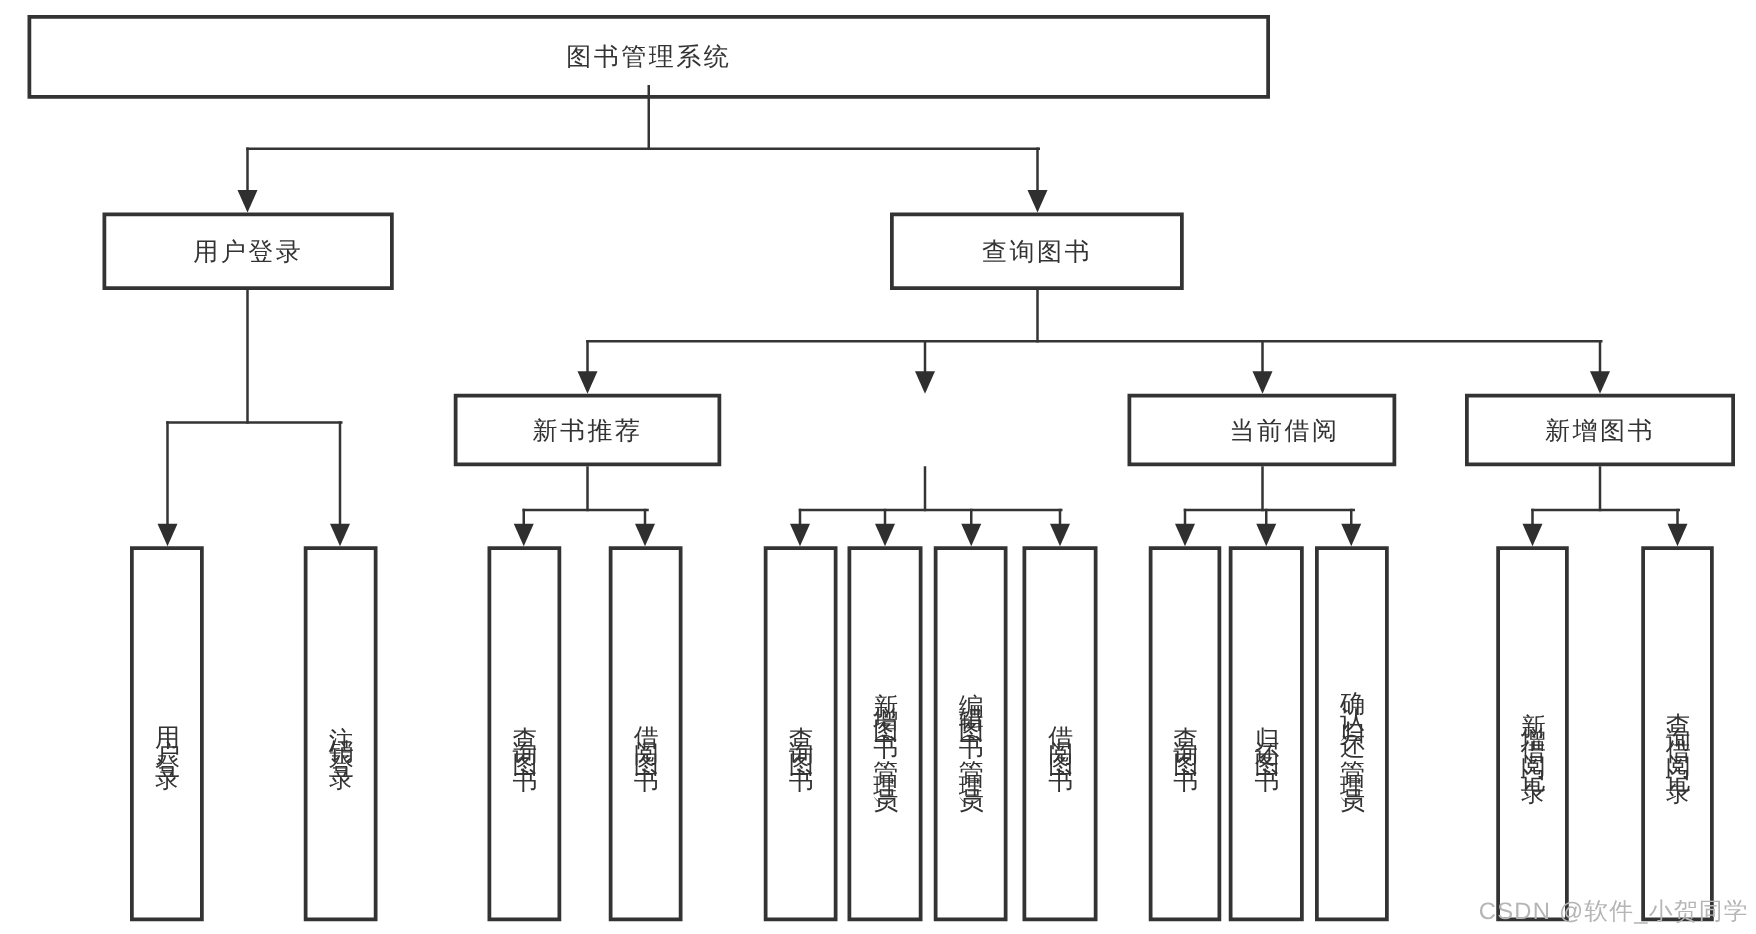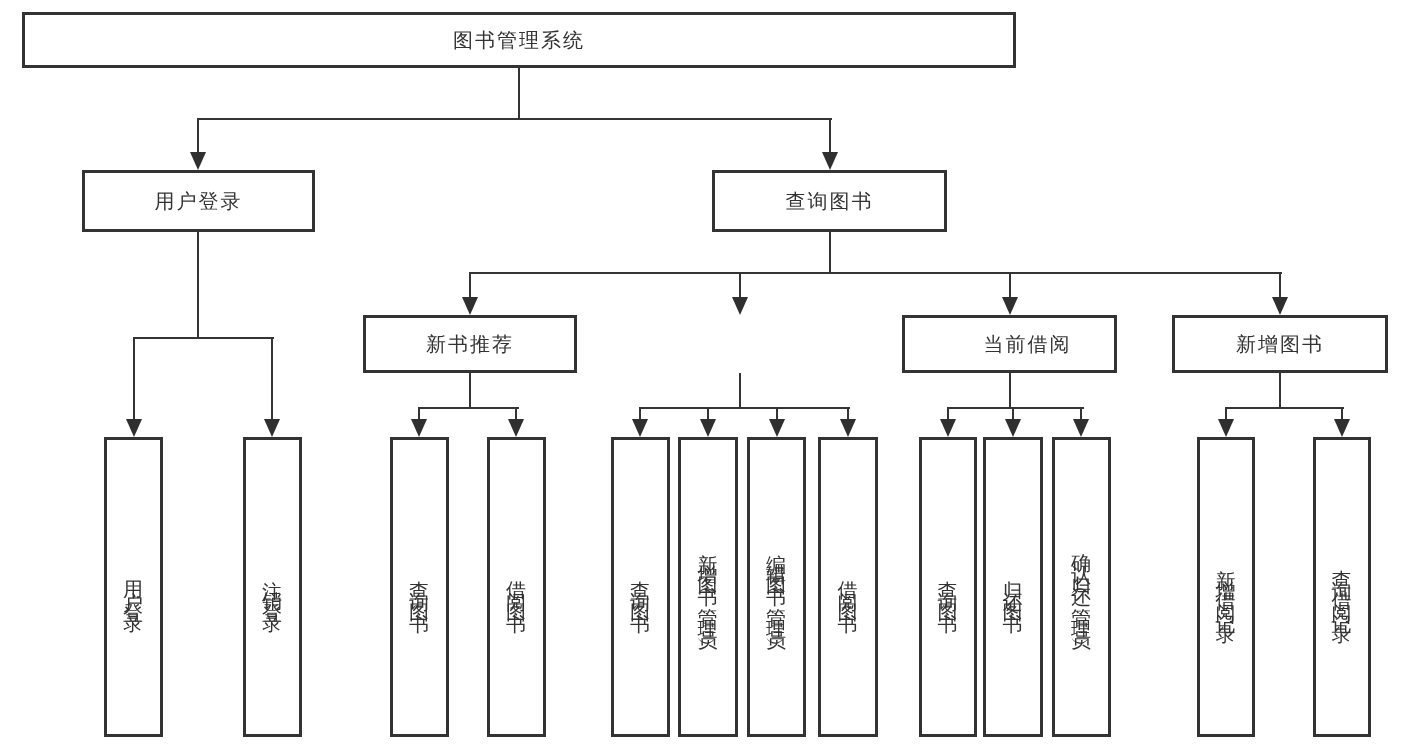--- a/index.html
+++ b/index.html
@@ -63,21 +63,21 @@
     color: #b5b5b5;
     letter-spacing: 1px;
     z-index: 5;
   }
 </style>
 </head>
 <body>
 
 <div class="canvas">
 
-  <div class="box" style="left:22px; top:12px; width:994px; height:56px;">图书管理系统</div>
+  <div class="box" style="left:22px; top:12px; width:994px; height:67px;">图书管理系统</div>
 
   <div class="box" style="left:82px; top:170px; width:233px; height:62px;">用户登录</div>
   <div class="box" style="left:712px; top:170px; width:235px; height:62px;">查询图书</div>
 
   <div class="box" style="left:363px; top:315px; width:214px; height:58px;">新书推荐</div>
   <div class="box" style="left:902px; top:315px; width:215px; height:58px;padding-left:36px;">当前借阅</div>
   <div class="box" style="left:1172px; top:315px; width:216px; height:58px;">新增图书</div>
 
   <div class="box leaf" style="left:104px; top:437px; width:59px; height:300px;">
     <span class="vtext">用户登录</span>
@@ -171,14 +171,15 @@
   <div class="vline" style="left:1080px; top:407px; height:14px;"></div>
   <div class="arrow" style="left:1073px; top:419px;"></div>
 
   <div class="vline" style="left:1279px; top:373px; height:36px;"></div>
   <div class="hline" style="left:1225px; top:407px; width:119px;"></div>
   <div class="vline" style="left:1225px; top:407px; height:14px;"></div>
   <div class="arrow" style="left:1218px; top:419px;"></div>
   <div class="vline" style="left:1341px; top:407px; height:14px;"></div>
   <div class="arrow" style="left:1334px; top:419px;"></div>
 
+  <div class="watermark">CSDN @软件_小贺同学</div>
 
 </div>
 
 </body></html>

